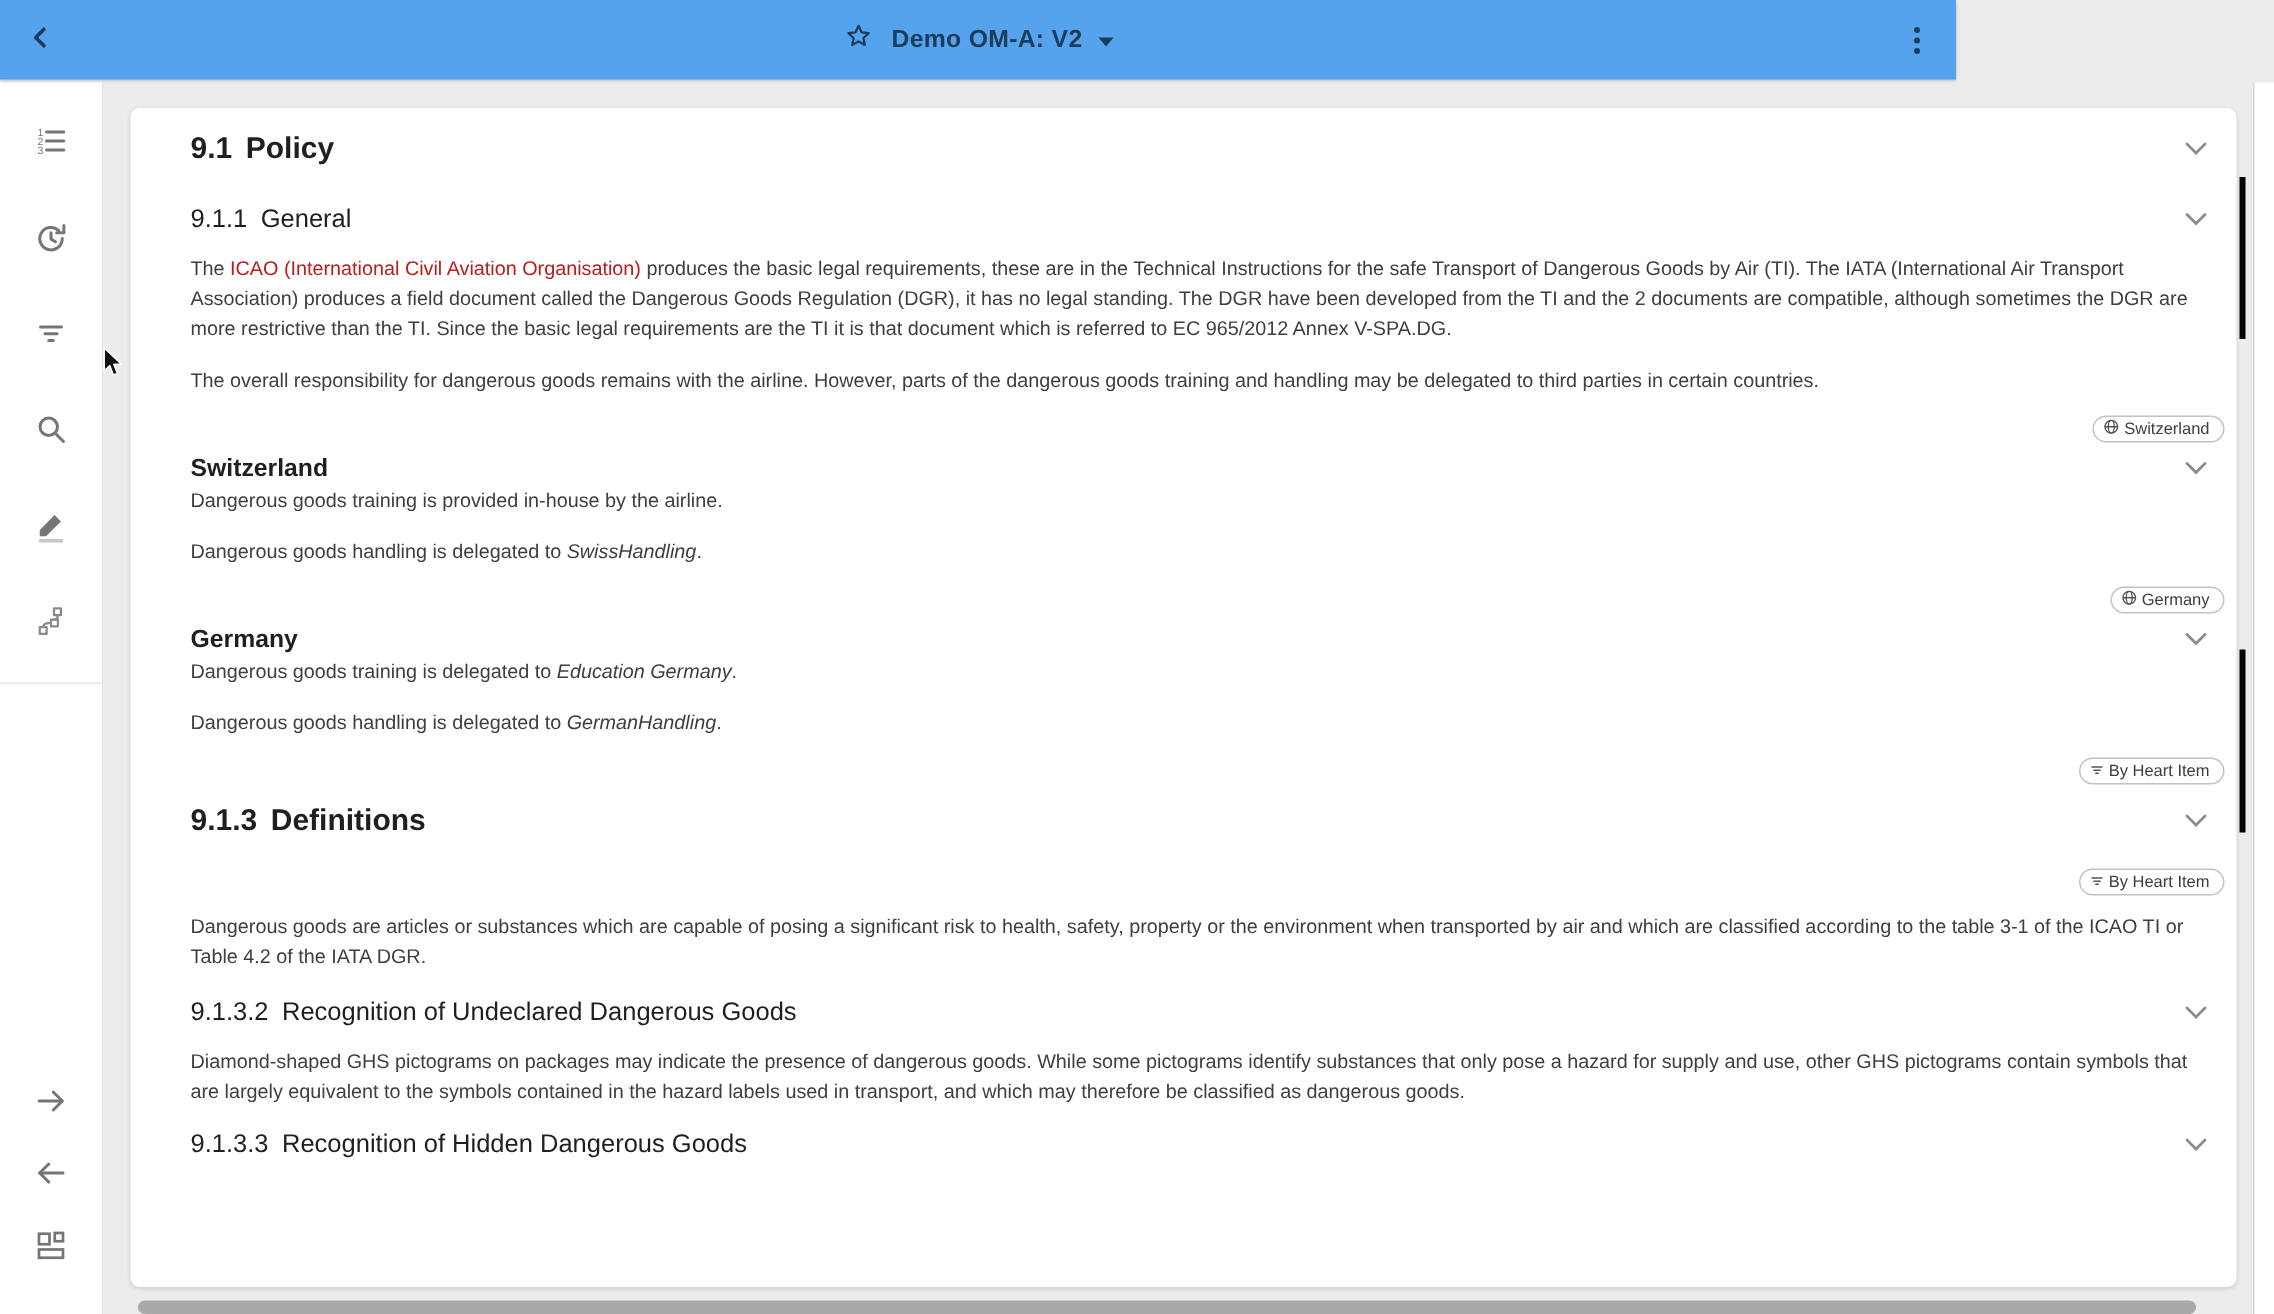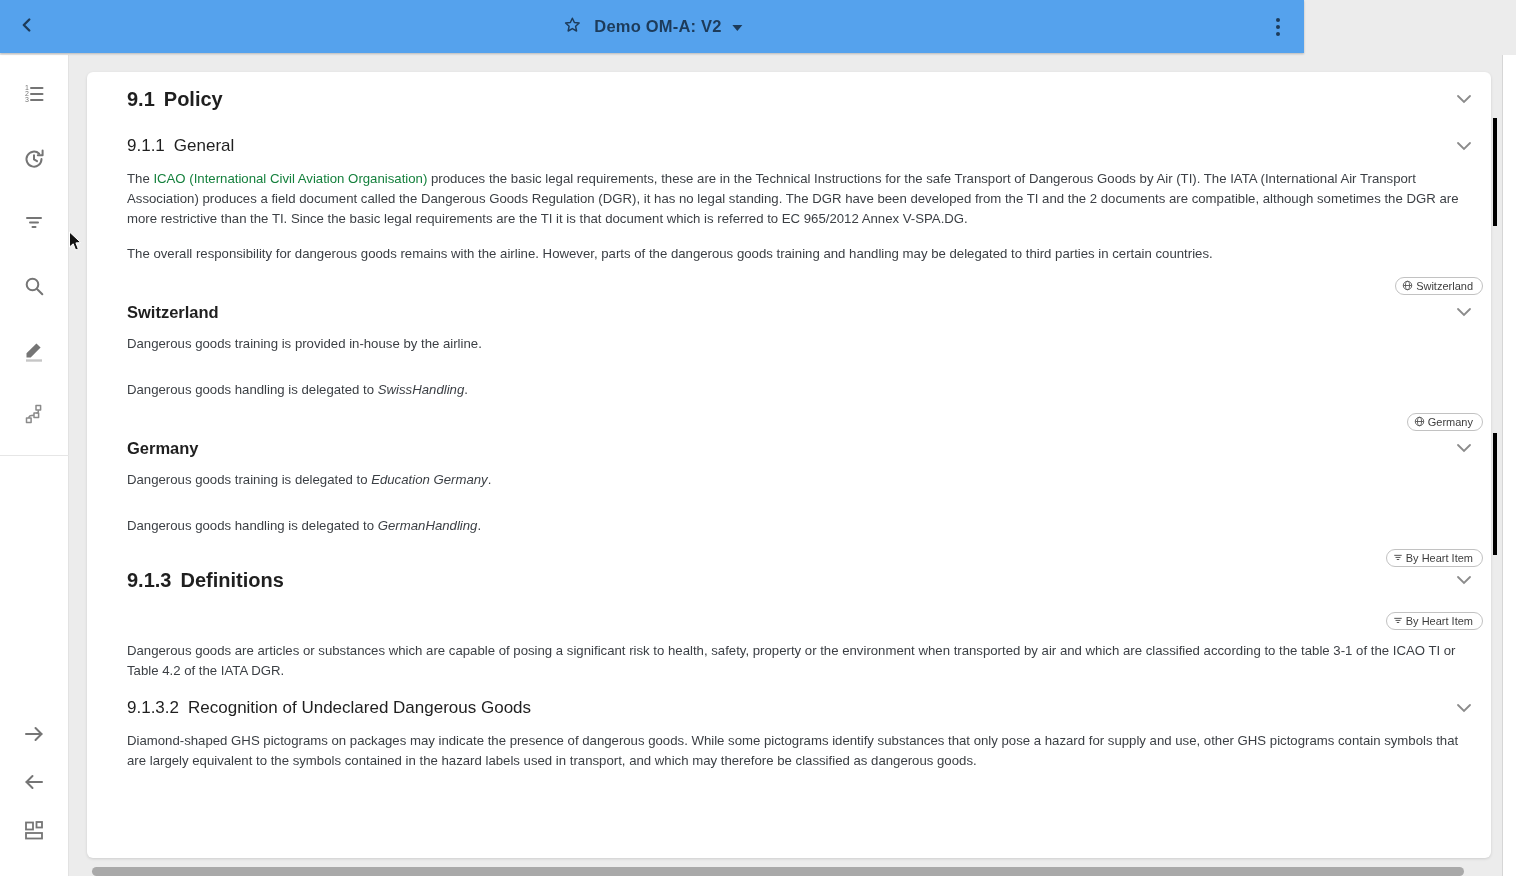--- a/index.html
+++ b/index.html
@@ -62,33 +62,33 @@
     overflow:hidden;
     z-index:10;
   }
   .h-row { display:flex; align-items:center; justify-content:space-between;text-align:center; }
   .h1 { font-size:20px; font-weight:700; color:#1f1f1f; line-height:26px; }
   .h2 { font-size:17px; font-weight:400; color:#1f1f1f; line-height:24px; }
   .h2c { font-size:16.5px; font-weight:700; color:#1f1f1f; line-height:24px; }
   .h-num { margin-right:9px; }
   .chev { background:none; border:none; cursor:pointer; display:flex; align-items:center; padding:2px; margin-right:2px; }
   .para { font-size:13.2px; line-height:20px; color:#3b3f44; }
-  .para a { color:#15803d; text-decoration:none; cursor:pointer; }
+  .para a { color:#b91c1c; text-decoration:none; cursor:pointer; }
   .para em { font-style:italic; }
   .tag-row { display:flex; justify-content:flex-end; margin-right:-7px; }
   .tag {
     display:inline-flex; align-items:center; gap:3px;
     border:1px solid #c2c2c2; border-radius:9px; background:#fff;
     height:18px; padding:0 9px 0 6px;
     font-size:11px; color:#3d3d3d; cursor:pointer;
   }
 
   
-  .mt22{margin-top:22px}.mt19{margin-top:19px}.mt15{margin-top:15px}.mt14{margin-top:26px}
-  .mt13{margin-top:13px}.mt11{margin-top:11px}.mt10{margin-top:10px}.mt5{margin-top:5px}.mt4{margin-top:0}
+  .mt22{margin-top:22px}.mt19{margin-top:19px}.mt15{margin-top:15px}.mt14{margin-top:14px}
+  .mt13{margin-top:13px}.mt11{margin-top:11px}.mt10{}.mt5{margin-top:5px}.mt4{margin-top:11px}
 
   
   .revision-bar { position:absolute; left:1493px; width:4px; background:#000; z-index:15; }
   .rev1 { top:118px; height:108px; }
   .rev2 { top:433px; height:122px; }
   .vscroll {
     position:absolute; top:55px; right:0; bottom:0; width:14px;
     background:#fff; border-left:1px solid #d6d6d6; z-index:25;
   }
   .hscroll {
@@ -317,20 +317,28 @@
   <div class="h-row mt15">
     <h2 class="h2"><span class="h-num">9.1.3.2</span><span>Recognition of Undeclared Dangerous Goods</span></h2>
     <button class="chev">
         <span><svg width="16" height="10" viewBox="0 0 16 10" fill="none" stroke="#8b8b8b" stroke-width="1.8" stroke-linecap="round">
             <path d="M2 2l6 6 6-6"></path>
           </svg></span>
       </button>
   </div>
   <p class="para mt11">Diamond-shaped GHS pictograms on packages may indicate the presence of dangerous goods. While some pictograms identify substances that only pose a hazard for supply and use, other GHS pictograms contain symbols that are largely equivalent to the symbols contained in the hazard labels used in transport, and which may therefore be classified as dangerous goods.</p>
 
+  <div class="h-row mt13">
+    <h2 class="h2"><span class="h-num">9.1.3.3</span><span>Recognition of Hidden Dangerous Goods</span></h2>
+    <button class="chev">
+        <span><svg width="16" height="10" viewBox="0 0 16 10" fill="none" stroke="#8b8b8b" stroke-width="1.8" stroke-linecap="round">
+            <path d="M2 2l6 6 6-6"></path>
+          </svg></span>
+      </button>
+  </div>
 
 </main>
 
 <div class="revision-bar rev1"></div>
 <div class="revision-bar rev2"></div>
 <div class="vscroll"></div>
 <div class="hscroll"></div>
 
 <span class="cursor">
   <svg width="14" height="21" viewBox="0 0 14 21">

